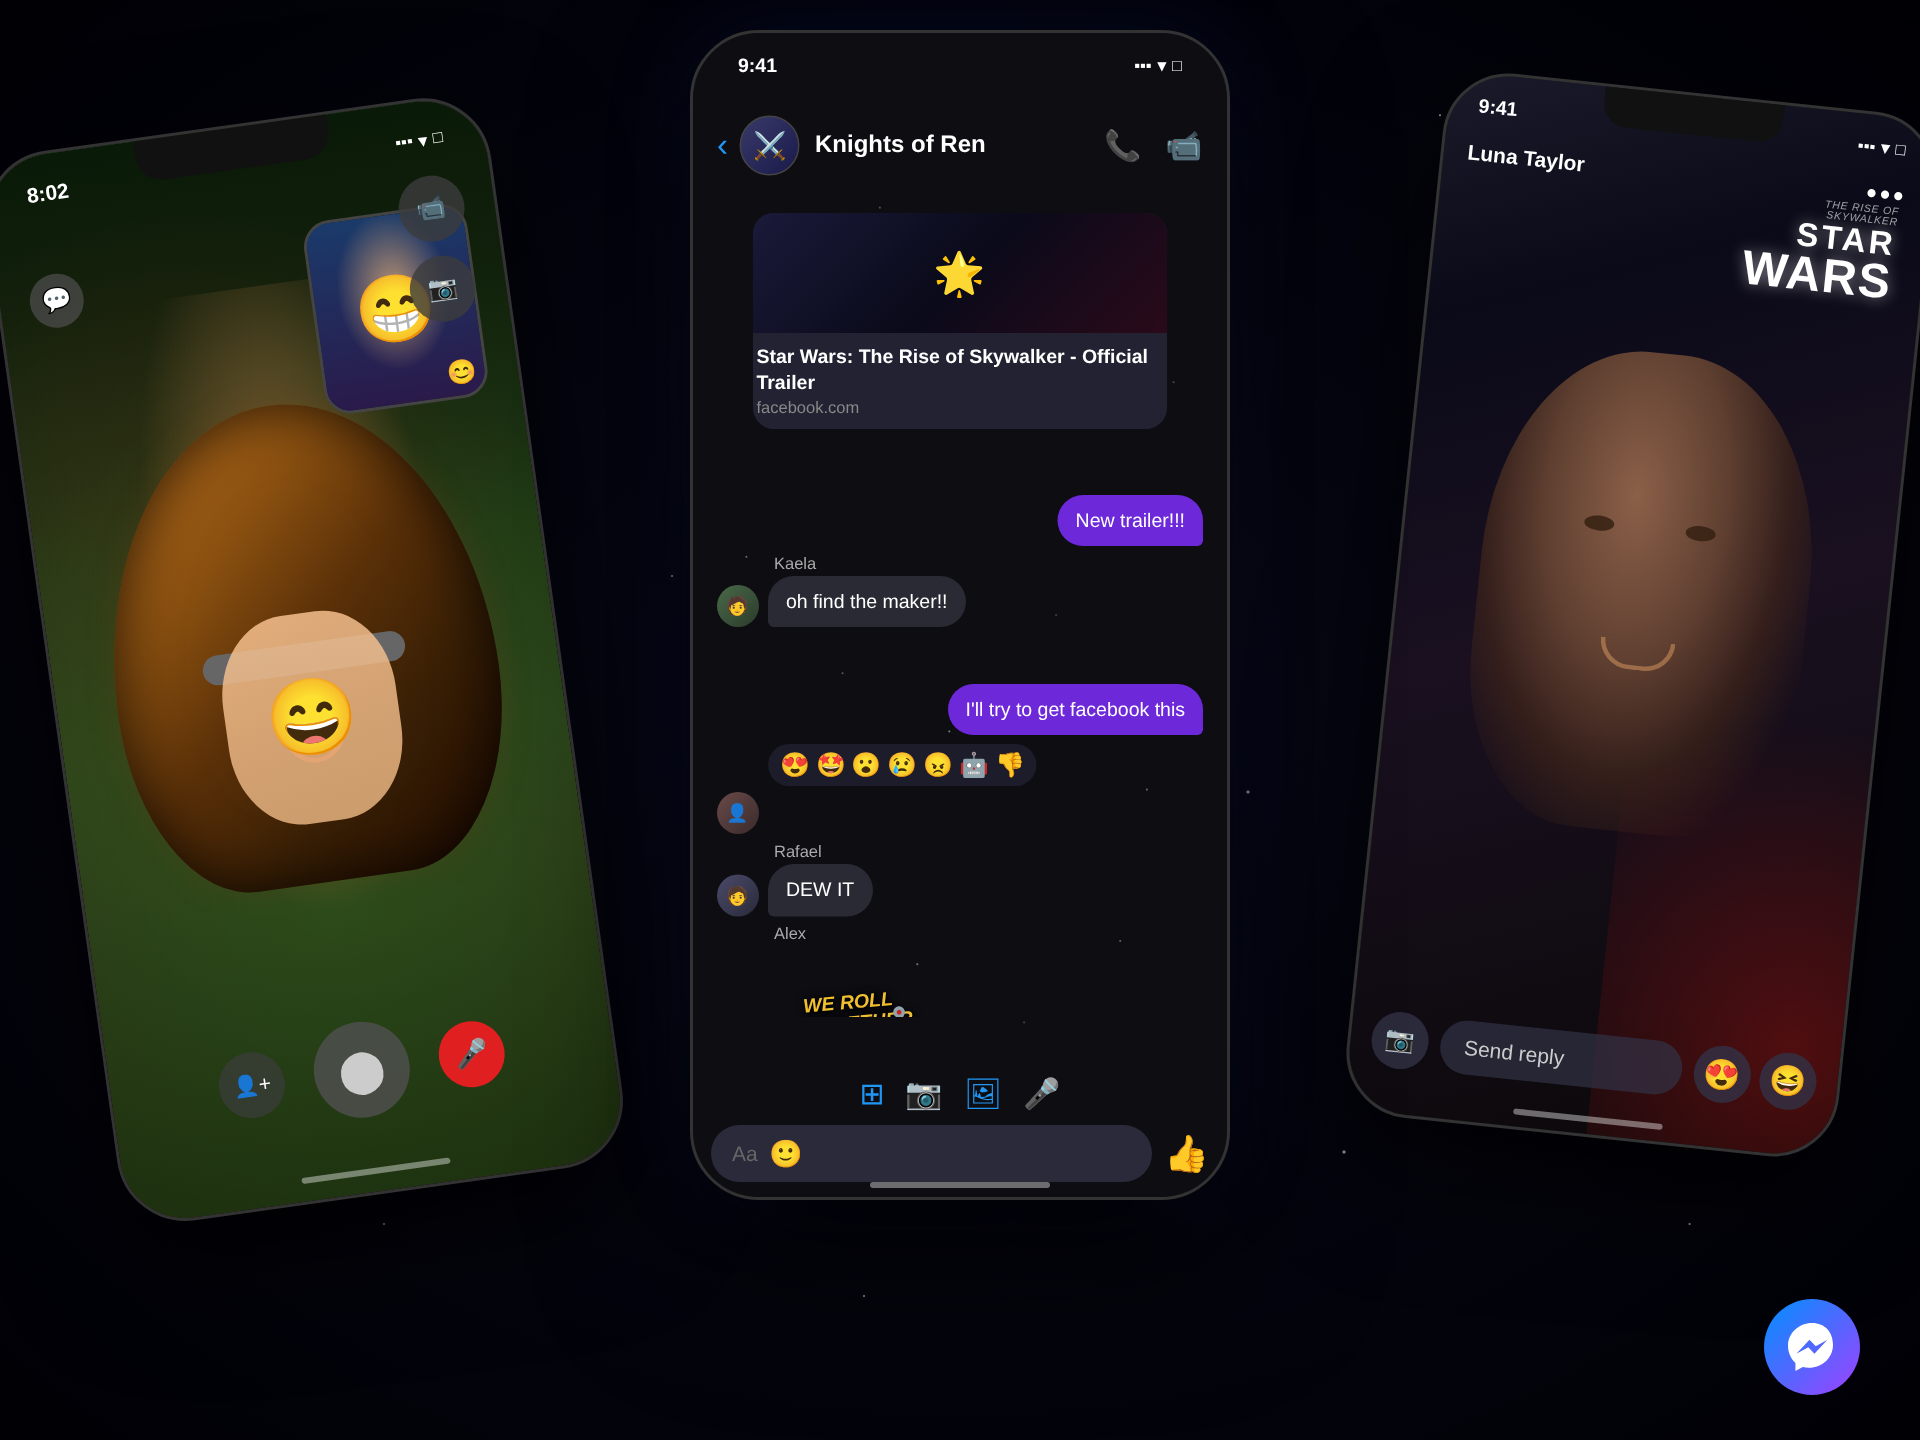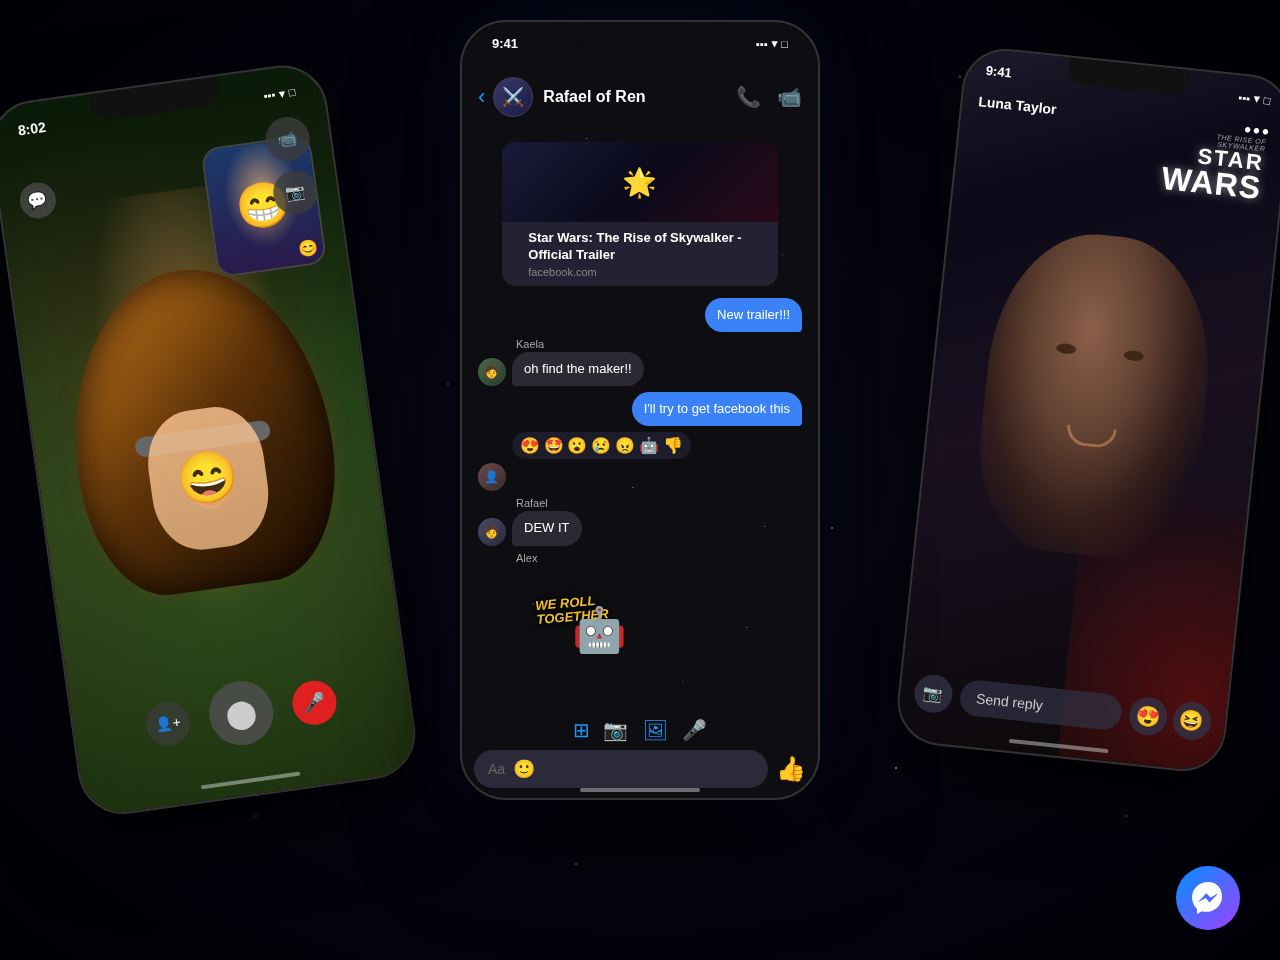--- a/index.html
+++ b/index.html
@@ -429,21 +429,21 @@
       width: 100%;
       height: 80px;
       background: linear-gradient(135deg, #1a1a2a, #0a0a1a, #2a1a3a);
       display: flex;
       align-items: center;
       justify-content: center;
       font-size: 28px;
       position: relative;
     }
     .link-info {
-      padding: 8px 26px;
+      padding: 8px 2px;
     }
     .link-title {
       color: white;
       font-size: 13px;
       font-weight: 600;
       line-height: 1.3;
     }
     .link-domain {
       color: #888;
       font-size: 11px;
@@ -489,23 +489,24 @@
       margin-bottom: 2px;
       margin-left: 4px;
     }
     .bubble {
       padding: 8px 12px;
       border-radius: 18px;
       font-size: 13px;
       line-height: 1.4;
     }
     .bubble-sent {
-      background: #3b82f6;
+      background: #6d28d9;
       color: white;
       border-bottom-right-radius: 4px;
+      margin-top: 32px;
     }
     .bubble-received {
       background: #2a2a35;
       color: white;
       border-bottom-left-radius: 4px;
     }
 
     
     .reactions-bar {
       display: flex;
@@ -868,21 +869,21 @@
         <span>□</span>
       </div>
     </div>
 
     <div class="chat-header">
       <span class="back-arrow">‹</span>
       <div class="group-avatar">
         <span>⚔️</span>
       </div>
       <div class="chat-header-info">
-        <div class="chat-group-name">Rafael of Ren</div>
+        <div class="chat-group-name">Knights of Ren</div>
       </div>
       <div class="header-icons">
         <span class="header-icon">📞</span>
         <span class="header-icon">📹</span>
       </div>
     </div>
 
     <div class="messages-area">
 
       <div class="link-preview">

